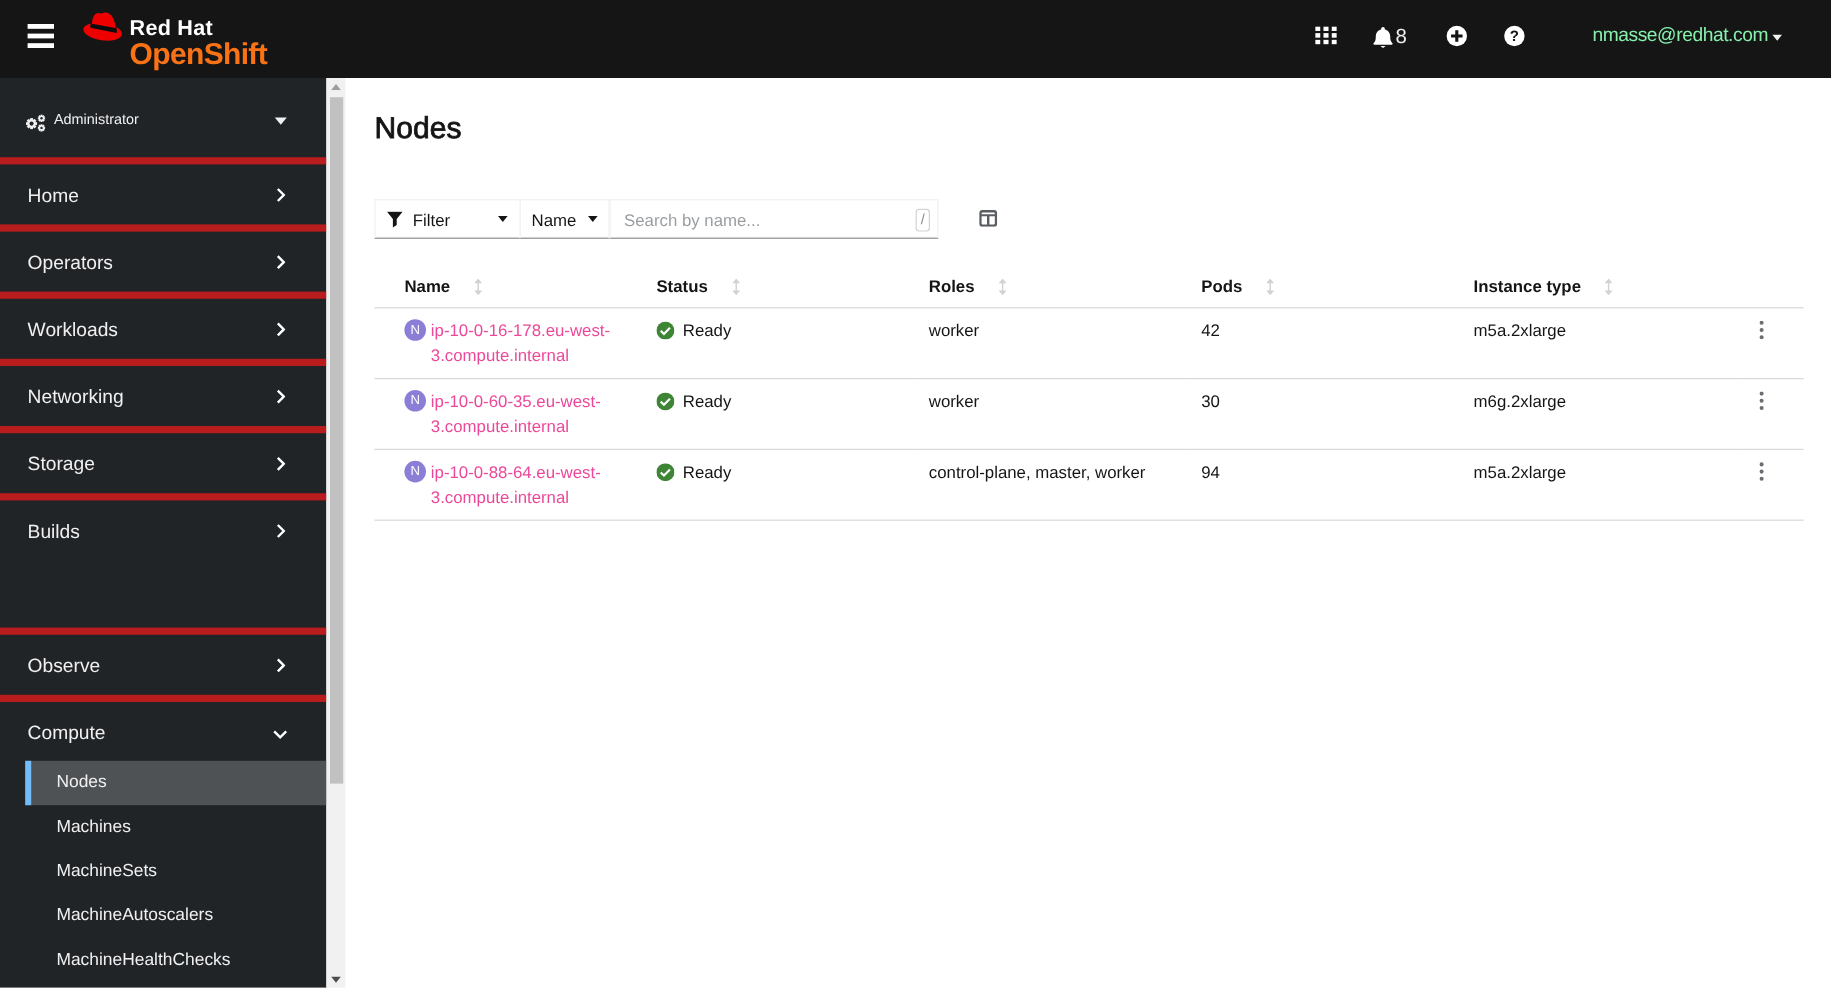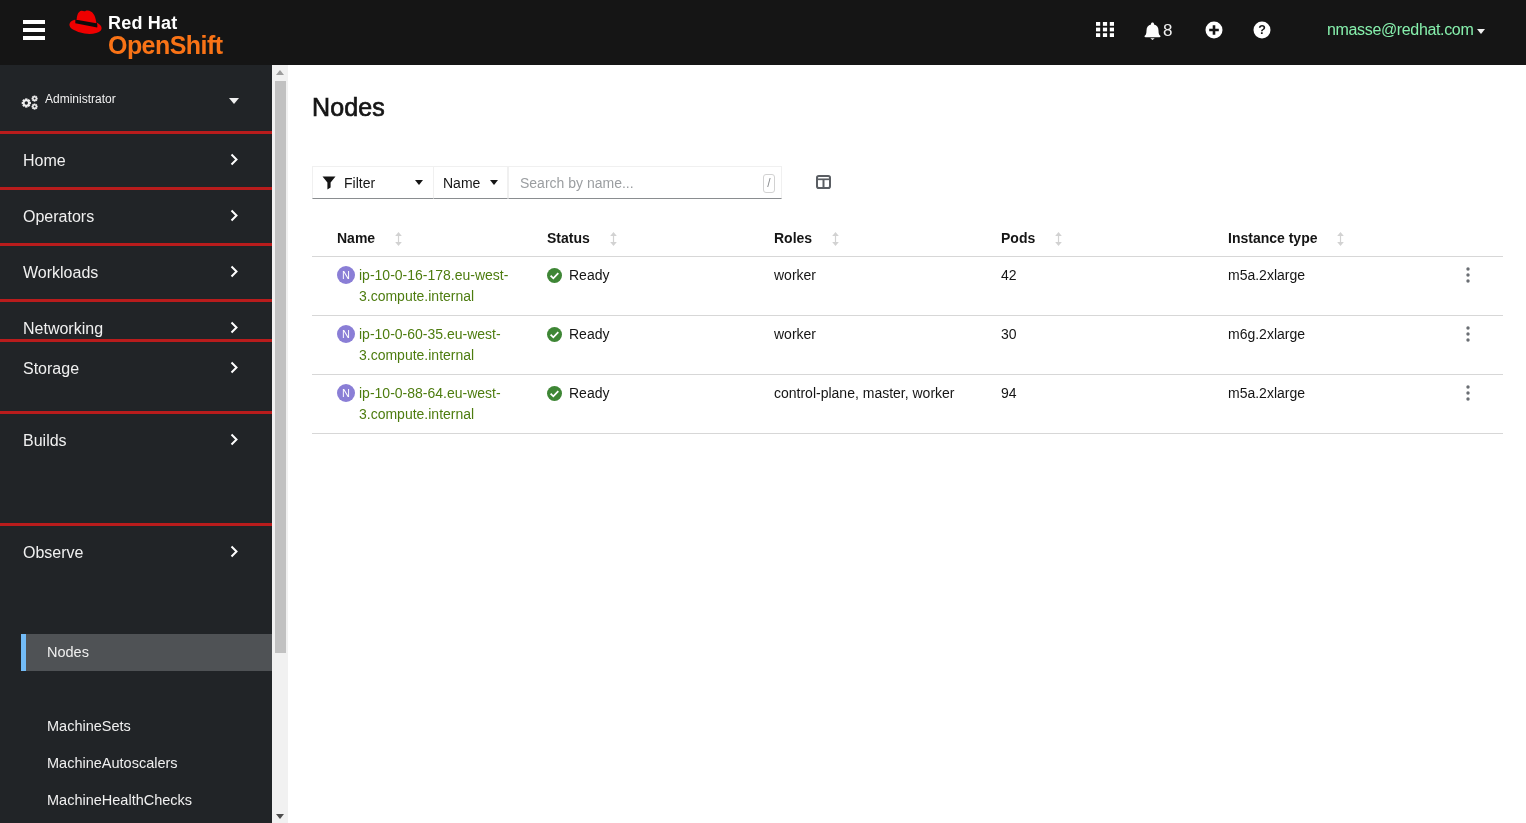--- a/index.html
+++ b/index.html
@@ -12,21 +12,21 @@
 #burger div { position:absolute; left:0; width:22px; height:4px; background:#fff; }
 .rh-line1 { position:absolute; left:108px; top:13px; font-size:18px; font-weight:bold; color:#fff; letter-spacing:0.2px;}
 .rh-line2 { position:absolute; left:108px; top:31px; font-size:25px; font-weight:bold; color:#f97316; letter-spacing:-0.55px;}
 #usermenu { position:absolute; top:21px; left:1327px; color:#86efac; font-size:16px; letter-spacing:-0.35px; }
 .caret-down { display:inline-block; width:0; height:0; border-left:4.5px solid transparent; border-right:4.5px solid transparent; border-top:5.5px solid #f0f0f0; }
 
 
 #sidebar { position:absolute; left:0; top:65px; width:272px; height:758px; background:#212427; color:#f0f0f0; }
 .persp { position:absolute; left:0; top:0; width:272px; height:66px; }
 .persp .txt { position:absolute; left:45px; top:27px; font-size:12px; }
-.nav-item { position:absolute; left:0; width:272px; height:56px; border-top:3px solid #b91c1c;text-decoration:underline; }
+.nav-item { position:absolute; left:0; width:272px; height:56px; border-top:6px solid #b91c1c;text-decoration:underline; }
 .nav-item .txt { position:absolute; left:23px; top:18px; font-size:16px; }
 .chev { position:absolute; right:34px; top:19px; }
 .sub-item { position:absolute; left:21px; width:251px; height:37px; font-size:14.5px; }
 .sub-item .txt { position:absolute; left:26px; top:10px; }
 .sub-item.sel { background:#4f5255; border-left:5px solid #73bcf7; }
 .sub-item.sel .txt { left:21px; }
 
 
 #sb { position:absolute; left:272px; top:65px; width:16px; height:758px; background:#f1f1f1; }
 #sb .thumb { position:absolute; left:2.5px; top:16px; width:11px; height:572px; background:#c1c1c1; }
@@ -54,21 +54,21 @@
 #tbl th { text-align:left; font-weight:bold; height:34px; vertical-align:middle; padding:0; }
 #tbl td { vertical-align:top; padding-top:8px; height:59px; padding-bottom:0; }
 #tbl tr { border-bottom:1px solid #d7d7d7; }
 #tbl th.c1, #tbl td.c1 { padding-left:25px; }
 #tbl th.cn, #tbl td.cn { padding-left:8px; }
 td, th { line-height:21px; }
 .hcell { display:inline-flex; align-items:center; }
 .sorticon { margin-left:20px; }
 .res { display:flex; align-items:flex-start; }
 .badge { flex:none; width:18px; height:18px; margin-top:1.5px; border-radius:50%; background:#8a7ed6; color:#fff; font-size:11px; line-height:18px; text-align:center; }
-.nodelink { margin-left:4px; color:#4d7c0f; }
+.nodelink { margin-left:4px; color:#ec4899; }
 .status { display:flex; align-items:center; }
 .status svg { margin-right:7px; }
 .kebab { margin-left:18.5px; margin-top:2px; }
 </style>
 </head>
 <body>
 <div id="header">
   <div id="burger">
       <div style="top:0"></div>
       <div style="top:8px"></div>
@@ -165,40 +165,49 @@
     <svg class="chev" width="8" height="13" viewBox="0 0 8 13">
         <path d="M1.5 1.5 L6.5 6.5 L1.5 11.5" stroke="#fff" stroke-width="2" fill="none"></path>
       </svg>
     </div>
   <div class="nav-item" style="top:234px">
       <div class="txt">Networking</div>
     <svg class="chev" width="8" height="13" viewBox="0 0 8 13">
         <path d="M1.5 1.5 L6.5 6.5 L1.5 11.5" stroke="#fff" stroke-width="2" fill="none"></path>
       </svg>
     </div>
-  <div class="nav-item" style="top:274px">
+  <div class="nav-item" style="top:290px">
       <div class="txt">Storage</div>
     <svg class="chev" width="8" height="13" viewBox="0 0 8 13">
         <path d="M1.5 1.5 L6.5 6.5 L1.5 11.5" stroke="#fff" stroke-width="2" fill="none"></path>
       </svg>
     </div>
   <div class="nav-item" style="top:346px">
       <div class="txt">Builds</div>
     <svg class="chev" width="8" height="13" viewBox="0 0 8 13">
         <path d="M1.5 1.5 L6.5 6.5 L1.5 11.5" stroke="#fff" stroke-width="2" fill="none"></path>
       </svg>
     </div>
   <div class="nav-item" style="top:458px">
       <div class="txt">Observe</div>
     <svg class="chev" width="8" height="13" viewBox="0 0 8 13">
         <path d="M1.5 1.5 L6.5 6.5 L1.5 11.5" stroke="#fff" stroke-width="2" fill="none"></path>
       </svg>
     </div>
+  <div class="nav-item" style="top:514px; height:55px;">
+      <div class="txt">Compute</div>
+    <svg class="chev" style="top:23px;right:32px" width="13" height="8" viewBox="0 0 13 8">
+        <path d="M1.5 1.5 L6.5 6.5 L11.5 1.5" stroke="#fff" stroke-width="2" fill="none"></path>
+      </svg>
+    </div>
   <div class="sub-item sel" style="top:569px">
       <div class="txt">Nodes</div>
+    </div>
+  <div class="sub-item" style="top:606px">
+      <div class="txt">Machines</div>
     </div>
   <div class="sub-item" style="top:643px">
       <div class="txt">MachineSets</div>
     </div>
   <div class="sub-item" style="top:680px">
       <div class="txt">MachineAutoscalers</div>
     </div>
   <div class="sub-item" style="top:717px">
       <div class="txt">MachineHealthChecks</div>
     </div>

